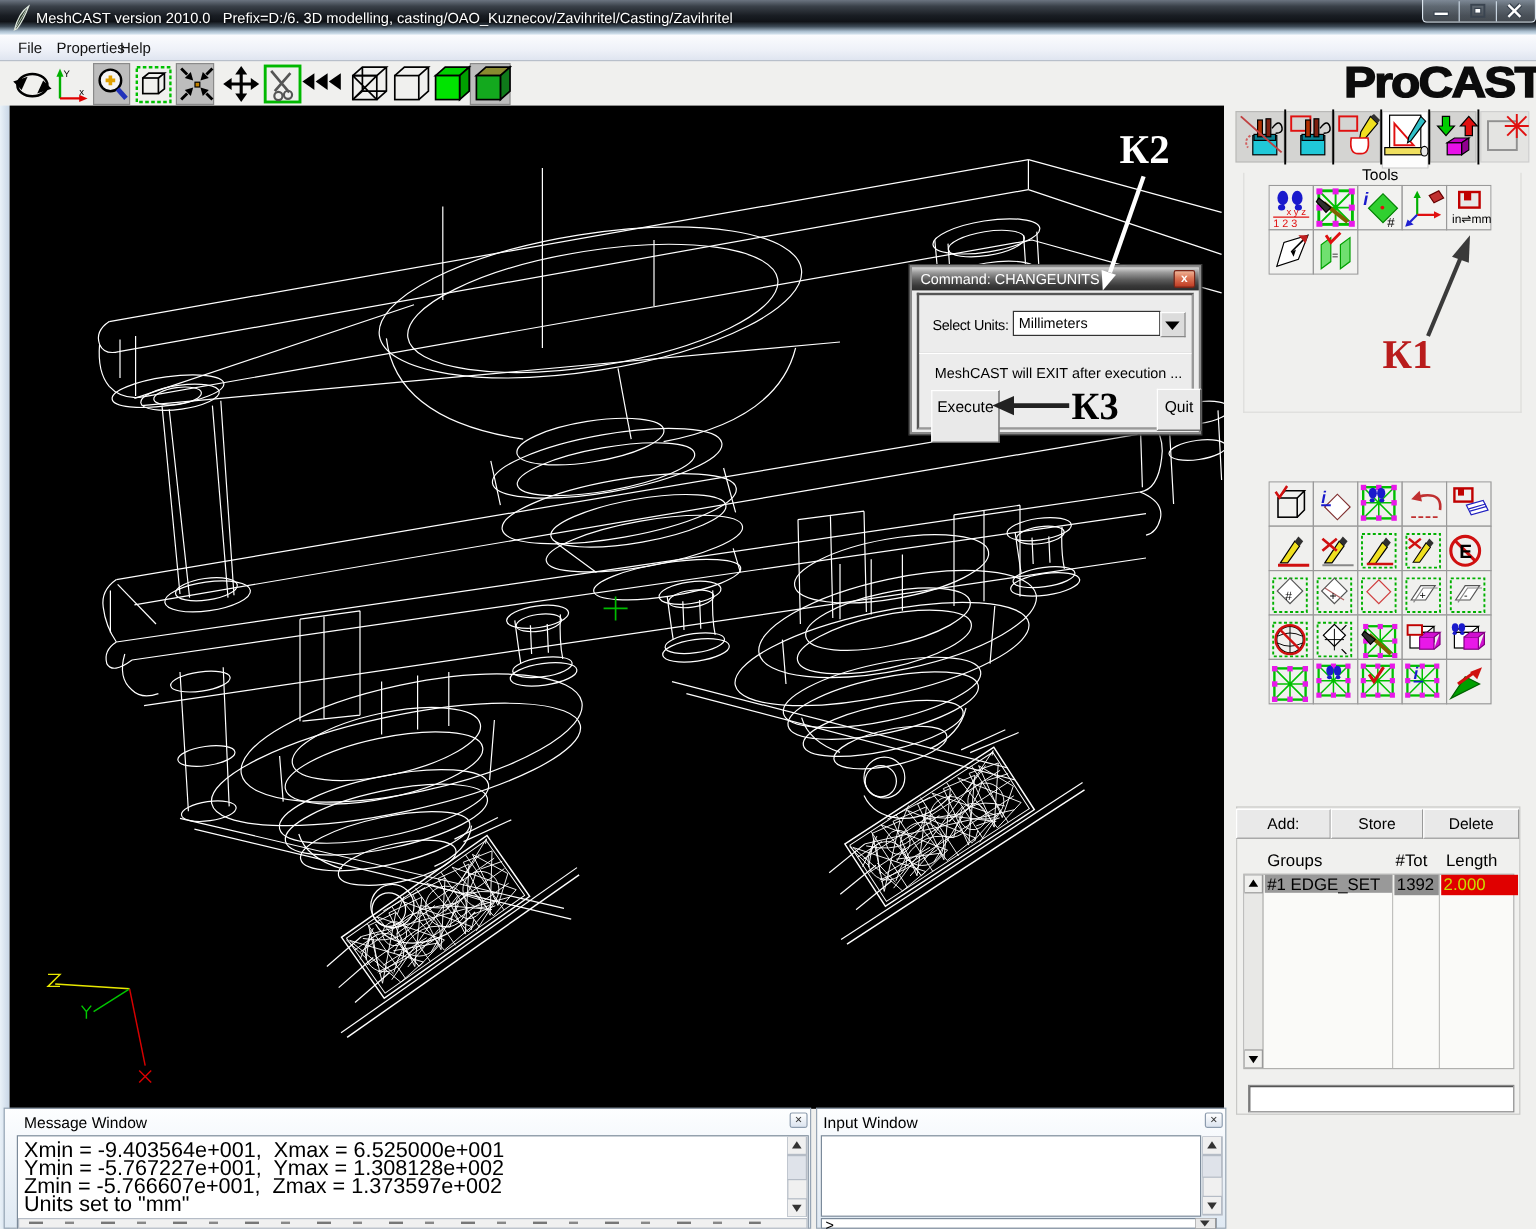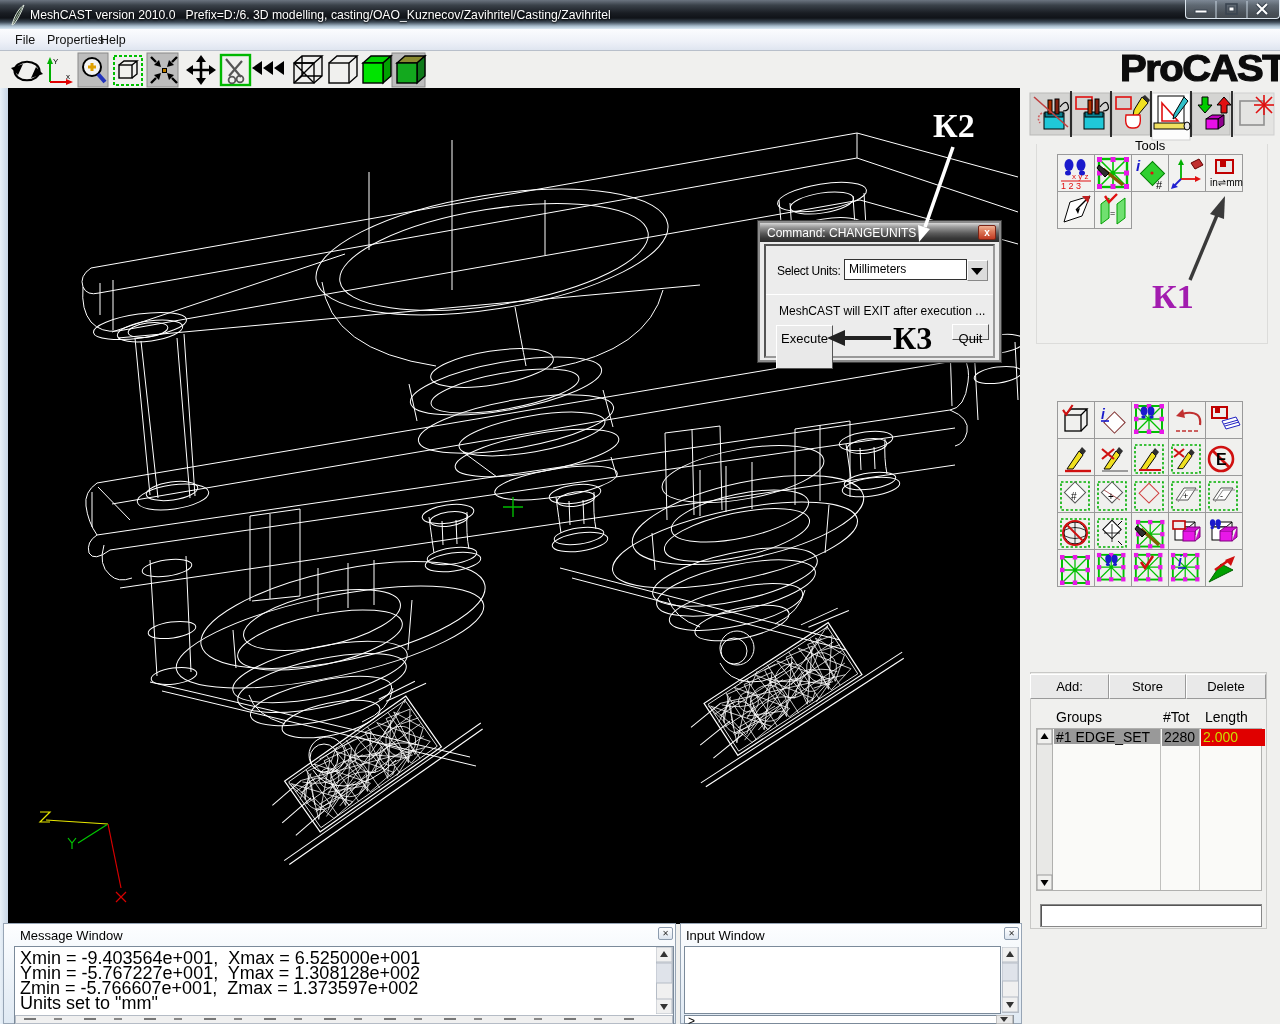--- a/index.html
+++ b/index.html
@@ -721,50 +721,50 @@
 <div class="abs" style="left:1037px;top:729px;width:16px;height:161px;background:#e8e8e6;border-right:1px solid #b0b0ae"></div>
 <svg class="abs" style="left:1037px;top:729px" width="16" height="161">
   <rect x="0" y="0" width="15" height="15" fill="#f0f0ee" stroke="#999"></rect>
   <path d="M7.5 4 L3.5 10 H11.5 Z" fill="#000"></path>
   <rect x="0" y="146" width="15" height="15" fill="#f0f0ee" stroke="#999"></rect>
   <path d="M7.5 157 L3.5 151 H11.5 Z" fill="#000"></path>
 </svg>
 <div class="abs" style="left:1160px;top:729px;width:1px;height:161px;background:#c0c0be"></div>
 <div class="abs" style="left:1199px;top:729px;width:1px;height:161px;background:#c0c0be"></div>
 <div class="abs" style="left:1054px;top:729px;width:106px;height:15px;background:#999;color:#000;font-size:14px;padding-left:2px">#1 EDGE_SET</div>
-<div class="abs" style="left:1162px;top:729px;width:37px;height:17px;background:#8e8e8e;color:#000;font-size:14px;padding-left:2px">2280</div>
+<div class="abs" style="left:1162px;top:729px;width:37px;height:17px;background:#8e8e8e;color:#000;font-size:14px;padding-left:2px">1392</div>
 <div class="abs" style="left:1201px;top:729px;width:64px;height:17px;background:#e00000;color:#ccdc00;font-size:14px;padding-left:2px">2.000</div>
 <div class="abs" style="left:1040px;top:904px;width:222px;height:23px;background:#fff;border:1px solid #888;box-shadow:inset 1px 1px 0 #555"></div>
 
 <div class="abs" id="dialog">
   <div id="dlgtitle">
       <span>Command: CHANGEUNITS</span>
     </div>
   <div id="dlgclose">x</div>
   <div id="dlgbody">
     <div style="position:absolute;left:11px;top:18px;font-size:12px;letter-spacing:-0.3px">Select Units:</div>
     <div style="position:absolute;left:78px;top:13px;width:123px;height:21px;background:#fff;border:1px solid #333"></div>
     <div style="position:absolute;left:83px;top:16px;font-size:12px">Millimeters</div>
     <div style="position:absolute;left:201px;top:14px;width:21px;height:21px;background:#dcdcdc;border:1px solid #888;border-top-color:#fff;border-left-color:#fff"></div>
     <svg style="position:absolute;left:201px;top:14px" width="21" height="21">
         <path d="M4 8 L16 8 L10 15 Z" fill="#000"></path>
       </svg>
     <div style="position:absolute;left:0;top:48px;width:227px;height:1px;background:#aaa;border-bottom:1px solid #fff"></div>
     <div style="position:absolute;left:13px;top:58px;font-size:12px;white-space:nowrap">MeshCAST will EXIT after execution ...</div>
     <div class="btn" style="left:10px;top:79px;width:57px;height:44px;line-height:26px">Execute</div>
-    <div class="btn" style="left:186px;top:78px;width:37px;height:16px;line-height:27px">Quit</div>
+    <div class="btn" style="left:198px;top:78px;width:37px;height:35px;line-height:27px">Quit</div>
   </div>
 </div>
 
 <div class="abs" style="left:933px;top:107px;color:#fff;font-family:'Liberation Serif',serif;font-weight:bold;font-size:34px">К2</div>
 <svg class="abs" style="left:905px;top:145px;pointer-events:none" width="60" height="105" viewBox="0 0 60 105">
   <line x1="48" y1="2" x2="20" y2="82" stroke="#fff" stroke-width="3.6"></line>
   <path d="M14 97 L25 84 L13 80 Z" fill="#fff"></path>
 </svg>
-<div class="abs" style="left:1152px;top:278px;color:#a21caf;font-family:'Liberation Serif',serif;font-weight:bold;font-size:34px">К1</div>
+<div class="abs" style="left:1152px;top:278px;color:#b91c1c;font-family:'Liberation Serif',serif;font-weight:bold;font-size:34px">К1</div>
 <svg class="abs" style="left:1180px;top:190px;pointer-events:none" width="60" height="95" viewBox="0 0 60 95">
   <line x1="10" y1="90" x2="40" y2="18" stroke="#3a3a3a" stroke-width="3.4"></line>
   <path d="M45 6 L30 24 L44 29 Z" fill="#3a3a3a"></path>
 </svg>
 <div class="abs" style="left:893px;top:320px;color:#000;font-family:'Liberation Serif',serif;font-weight:bold;font-size:32px">К3</div>
 <svg class="abs" style="left:825px;top:327px;pointer-events:none" width="70" height="22" viewBox="0 0 70 22">
   <line x1="16" y1="11" x2="66" y2="11" stroke="#222" stroke-width="4"></line>
   <path d="M2 11 L20 3 L20 19 Z" fill="#222"></path>
 </svg>
 

